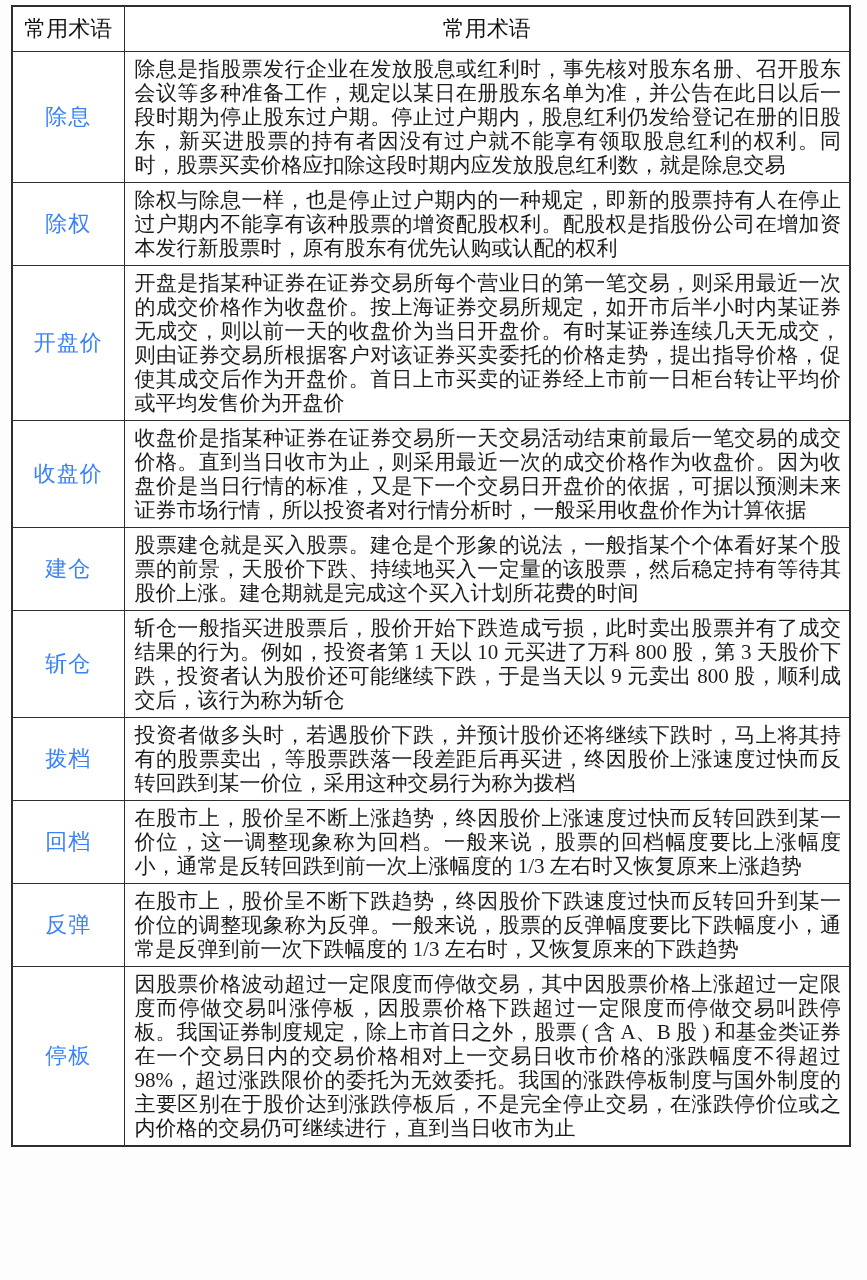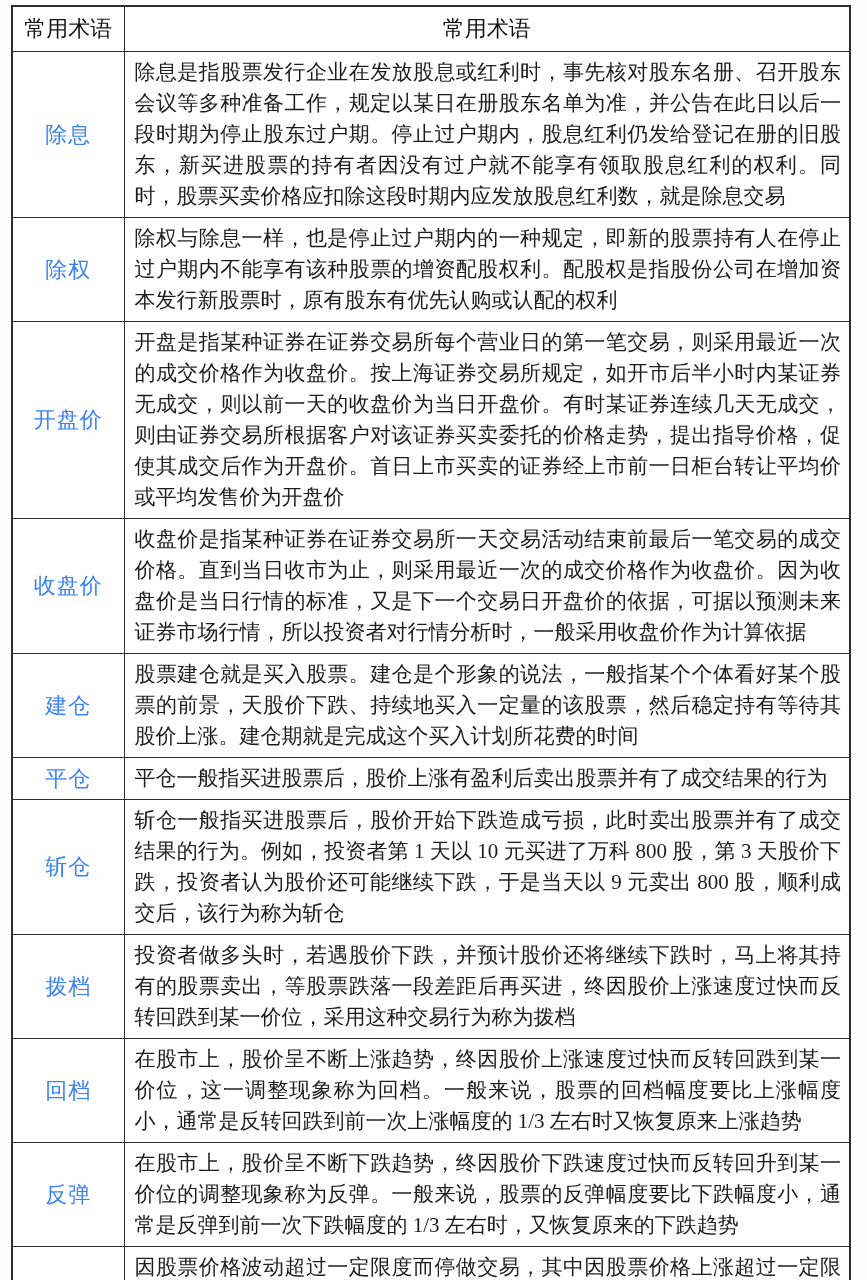--- a/index.html
+++ b/index.html
@@ -44,21 +44,21 @@
   }
   td.term {
     font-size: 22px;
     text-align: center;
     padding: 4px 4px;
     letter-spacing: 1px;
     color: #3b82f6;
   }
   td.meaning {
     font-size: 21px;
-    line-height: 31px;
+    line-height: 24px;
     text-align: justify;
     text-justify: inter-ideograph;
     padding: 5px 8px 5px 10px;
     color: #1c1c1c;
   }
 </style>
 </head>
 <body>
 
 <div class="page">
@@ -88,24 +88,20 @@
         </tr>
         <tr>
           <td class="term">收盘价</td>
           <td class="meaning">收盘价是指某种证券在证券交易所一天交易活动结束前最后一笔交易的成交价格。直到当日收市为止，则采用最近一次的成交价格作为收盘价。因为收盘价是当日行情的标准，又是下一个交易日开盘价的依据，可据以预测未来证券市场行情，所以投资者对行情分析时，一般采用收盘价作为计算依据</td>
         </tr>
         <tr>
           <td class="term">建仓</td>
           <td class="meaning">股票建仓就是买入股票。建仓是个形象的说法，一般指某个个体看好某个股票的前景，天股价下跌、持续地买入一定量的该股票，然后稳定持有等待其股价上涨。建仓期就是完成这个买入计划所花费的时间</td>
         </tr>
         <tr>
-          <td class="term">平仓</td>
-          <td class="meaning">平仓一般指买进股票后，股价上涨有盈利后卖出股票并有了成交结果的行为</td>
-        </tr>
-        <tr>
           <td class="term">斩仓</td>
           <td class="meaning">斩仓一般指买进股票后，股价开始下跌造成亏损，此时卖出股票并有了成交结果的行为。例如，投资者第 1 天以 10 元买进了万科 800 股，第 3 天股价下跌，投资者认为股价还可能继续下跌，于是当天以 9 元卖出 800 股，顺利成交后，该行为称为斩仓</td>
         </tr>
         <tr>
           <td class="term">拨档</td>
           <td class="meaning">投资者做多头时，若遇股价下跌，并预计股价还将继续下跌时，马上将其持有的股票卖出，等股票跌落一段差距后再买进，终因股价上涨速度过快而反转回跌到某一价位，采用这种交易行为称为拨档</td>
         </tr>
         <tr>
           <td class="term">回档</td>
           <td class="meaning">在股市上，股价呈不断上涨趋势，终因股价上涨速度过快而反转回跌到某一价位，这一调整现象称为回档。一般来说，股票的回档幅度要比上涨幅度小，通常是反转回跌到前一次上涨幅度的 1/3 左右时又恢复原来上涨趋势</td>

